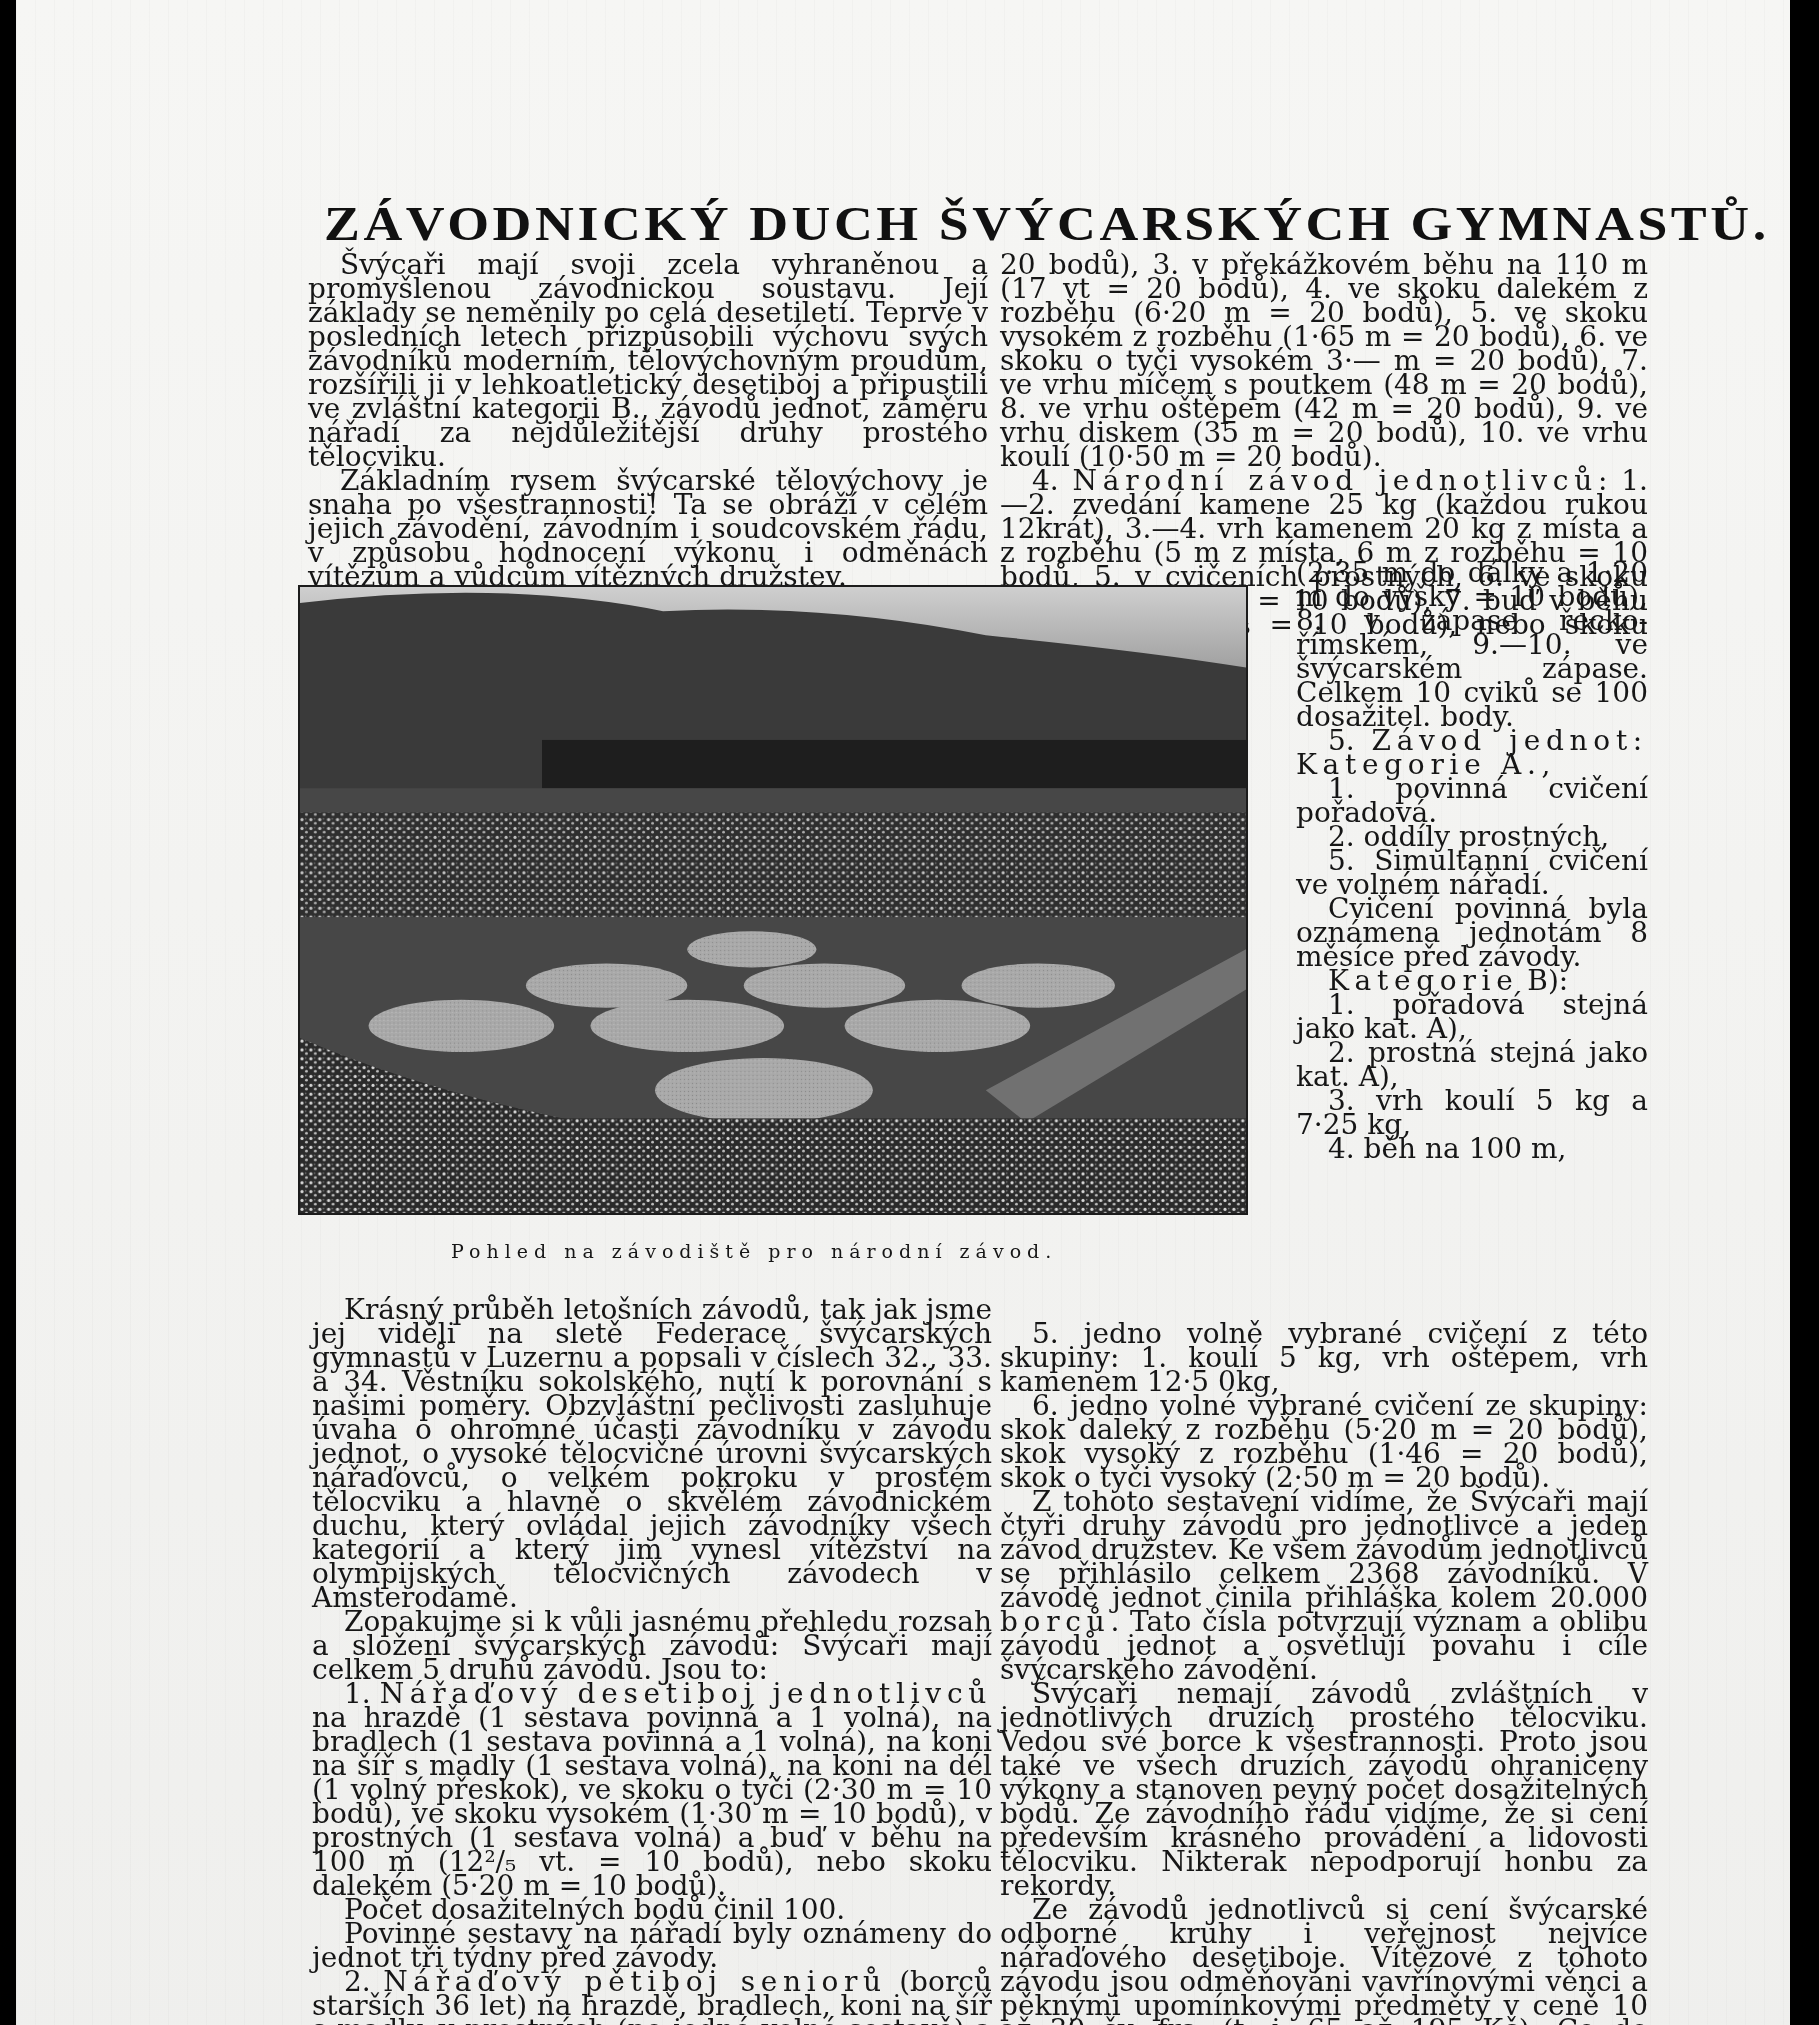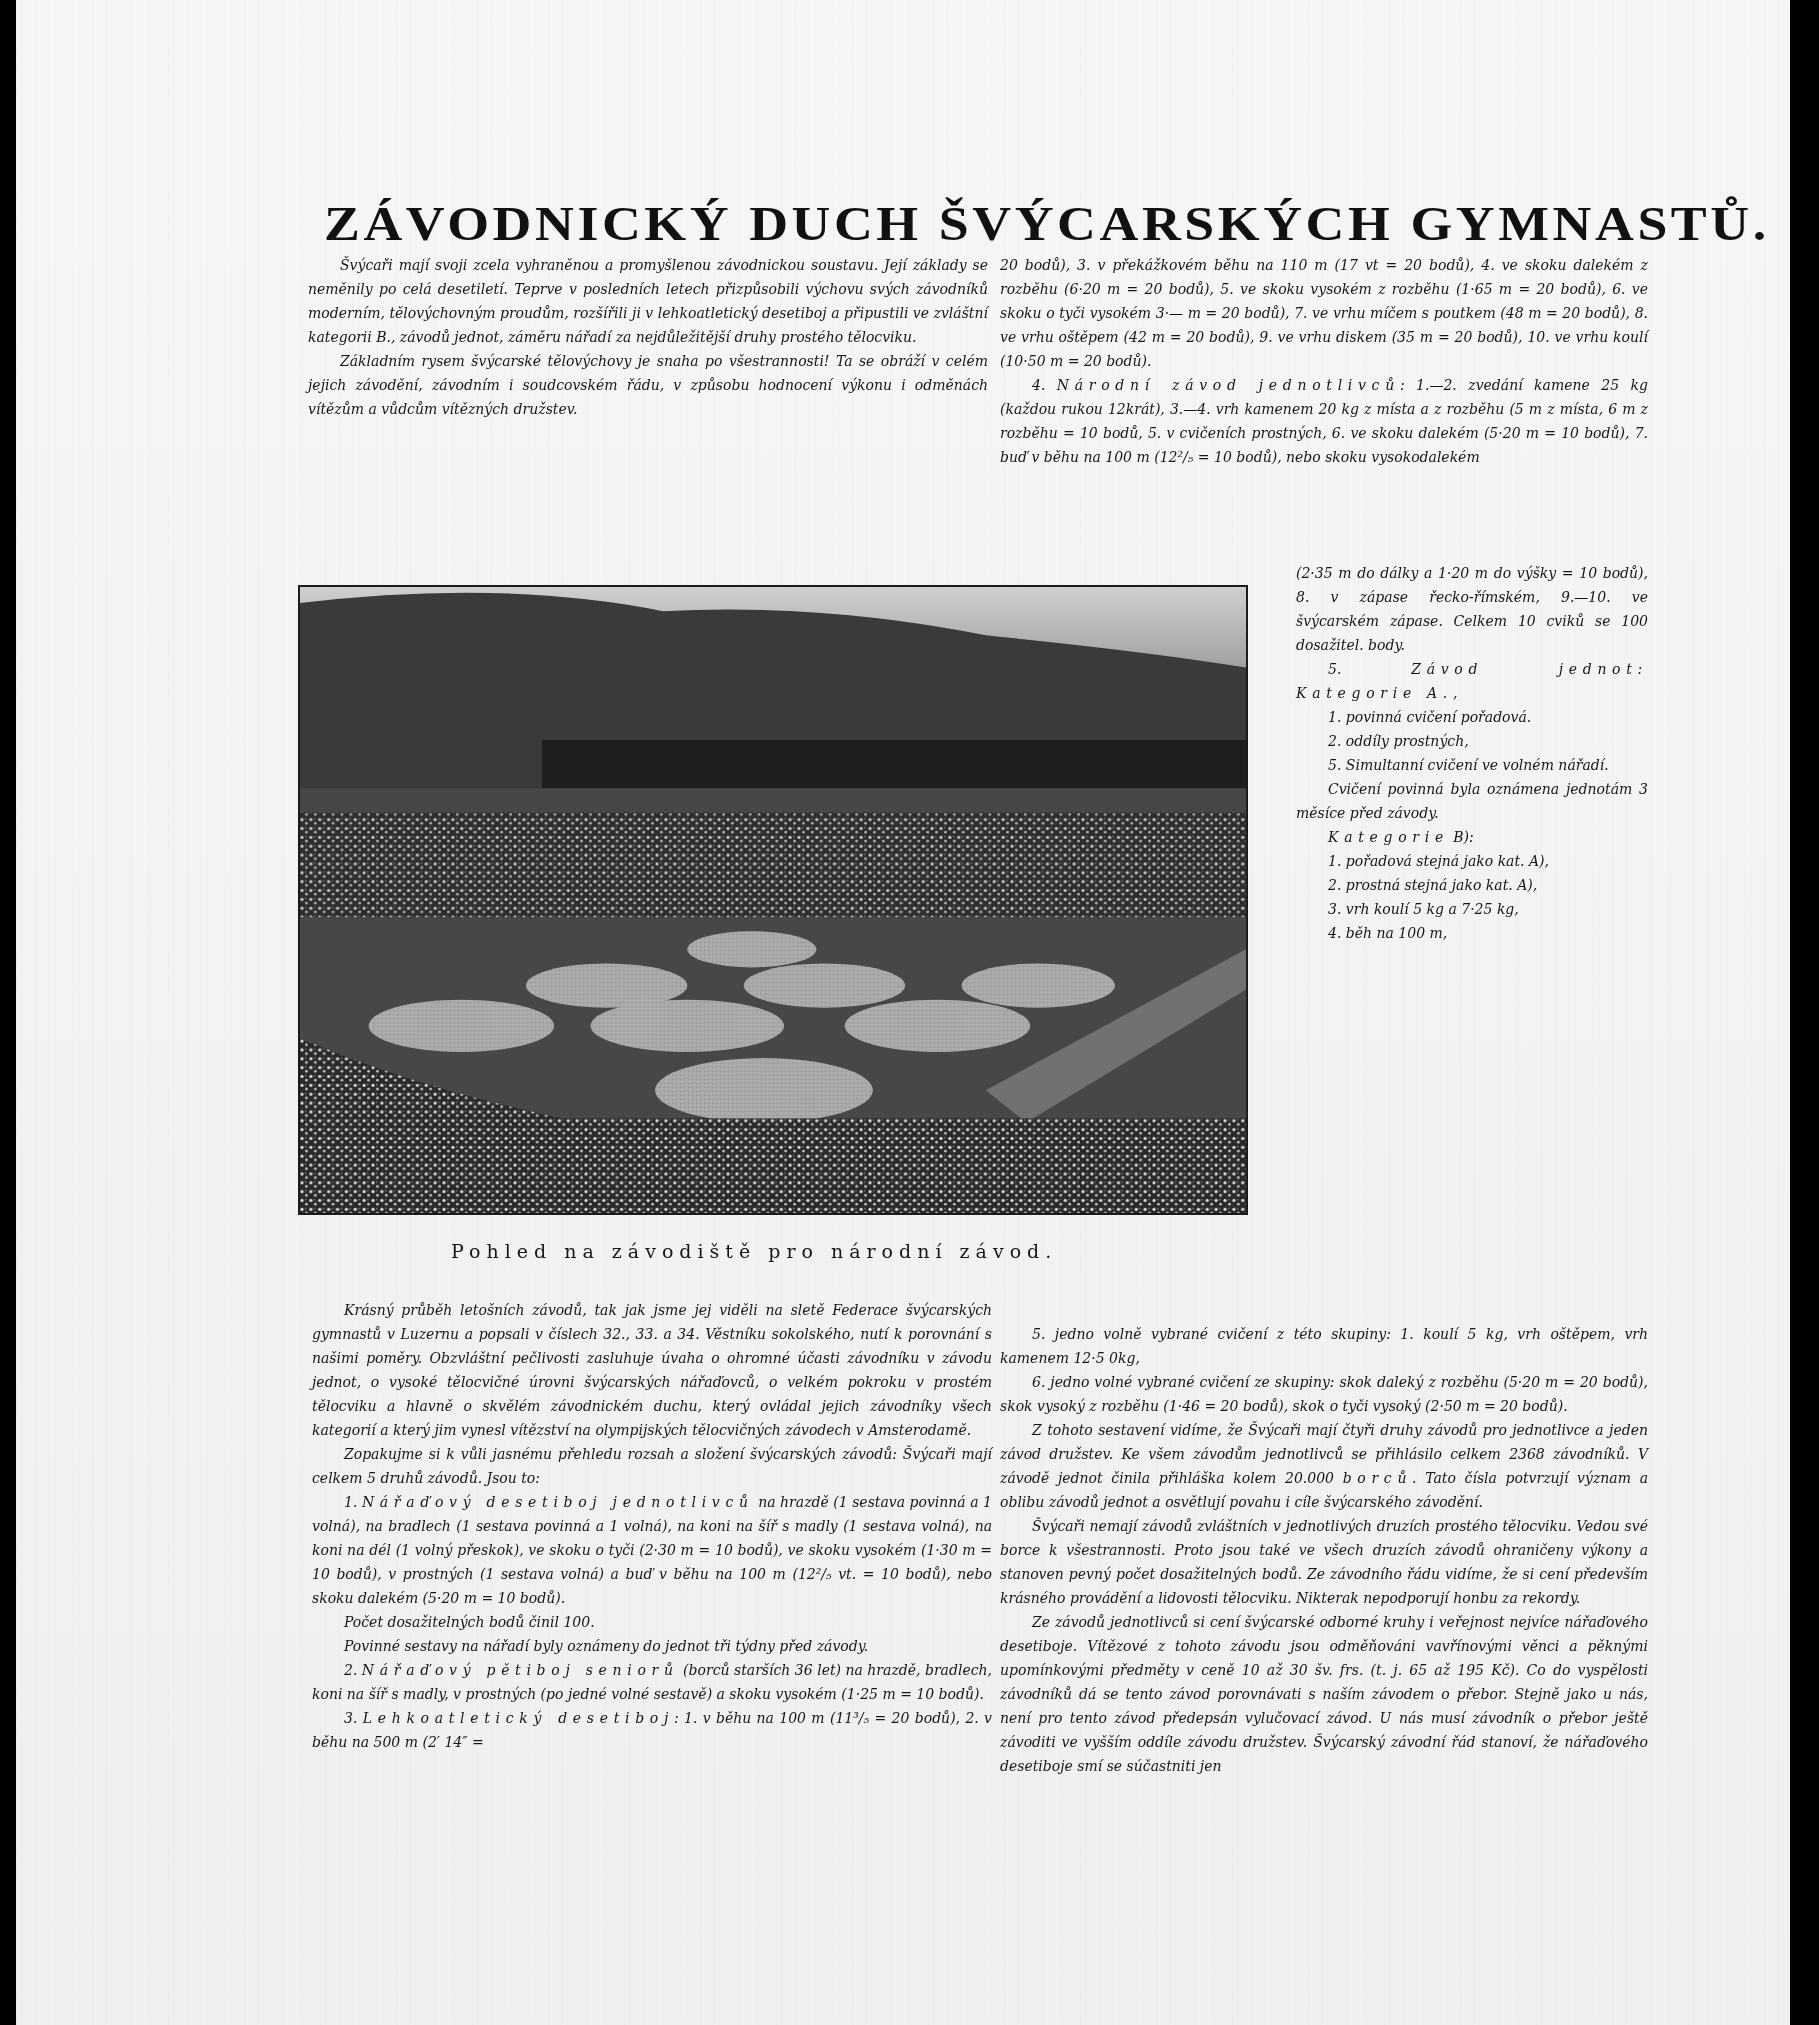--- a/index.html
+++ b/index.html
@@ -16,21 +16,21 @@
       repeating-linear-gradient(90deg, rgba(0,0,0,0.018) 0 1.2px, rgba(0,0,0,0) 1.2px 19px),
       linear-gradient(180deg, #f6f6f4 0%, #eeeeec 100%);
   }
   .title {
     position: absolute; left: 308px; top: 168px; width: 1276px;
     font-size: 48px; letter-spacing: 3.2px; line-height: 1;
     font-family: "Liberation Serif", "DejaVu Serif", serif;
     color: #111; text-align: center; white-space: nowrap;
     transform: scaleX(1.12); transform-origin: left center;
   }
-  .col { position: absolute; font-size: 14px; line-height: 24px; text-align: justify; hyphens: manual; font-style: italic; }
+  .col { position: absolute; font-size: 28px; line-height: 24px; text-align: justify; hyphens: manual; }
   .col p { margin: 0; }
   .col p.ind { text-indent: 32px; }
   .col .sp { letter-spacing: 5.7px; }
   .lt { left: 292px; top: 253px; width: 680px; }
   .rt { left: 984px; top: 253px; width: 648px; }
   .rn { left: 1280px; top: 561px; width: 352px; }
   .lb { left: 296px; top: 1298px; width: 680px; }
   .rb { left: 984px; top: 1300px; width: 648px; margin-top: 10px; }
   .photo {
     position: absolute; left: 282px; top: 585px; width: 950px; height: 630px;
@@ -101,21 +101,21 @@
   </div>
 
   <div class="caption">Pohled na závodiště pro národní závod.</div>
 
   <div class="col rn">
     <p>(2·35 m do dálky a 1·20 m do výšky = 10 bodů), 8. v zápase řecko-římském, 9.—10. ve švýcarském zápase. Celkem 10 cviků se 100 dosažitel. body.</p>
     <p class="ind"><span>5. </span><span class="sp">Závod jednot: Kategorie A.</span><span>,</span></p>
     <p class="ind">1. povinná cvičení pořadová.</p>
     <p class="ind">2. oddíly prostných,</p>
     <p class="ind">5. Simultanní cvičení ve volném nářadí.</p>
-    <p class="ind">Cvičení povinná byla oznámena jednotám 3 měsíce před závody.</p>
+    <p class="ind">Cvičení povinná byla oznámena jednotám 8 měsíce před závody.</p>
     <p class="ind"><span></span><span class="sp">Kategorie</span><span> B):</span></p>
     <p class="ind">1. pořadová stejná jako kat. A),</p>
     <p class="ind">2. prostná stejná jako kat. A),</p>
     <p class="ind">3. vrh koulí 5 kg a 7·25 kg,</p>
     <p class="ind">4. běh na 100 m,</p>
   </div>
 
   <div class="col lb">
     <p class="ind">Krásný průběh letošních závodů, tak jak jsme jej viděli na sletě Federace švýcarských gymnastů v Luzernu a popsali v číslech 32., 33. a 34. Věstníku sokolského, nutí k porovnání s našimi poměry. Obzvláštní pečlivosti zasluhuje úvaha o ohromné účasti závodníku v závodu jednot, o vysoké tělocvičné úrovni švýcarských nářaďovců, o velkém pokroku v prostém tělocviku a hlavně o skvělém závodnickém duchu, který ovládal jejich závodníky všech kategorií a který jim vynesl vítězství na olympijských tělocvičných závodech v Amsterodamě.</p>
     <p class="ind">Zopakujme si k vůli jasnému přehledu rozsah a složení švýcarských závodů: Švýcaři mají celkem 5 druhů závodů. Jsou to:</p>

